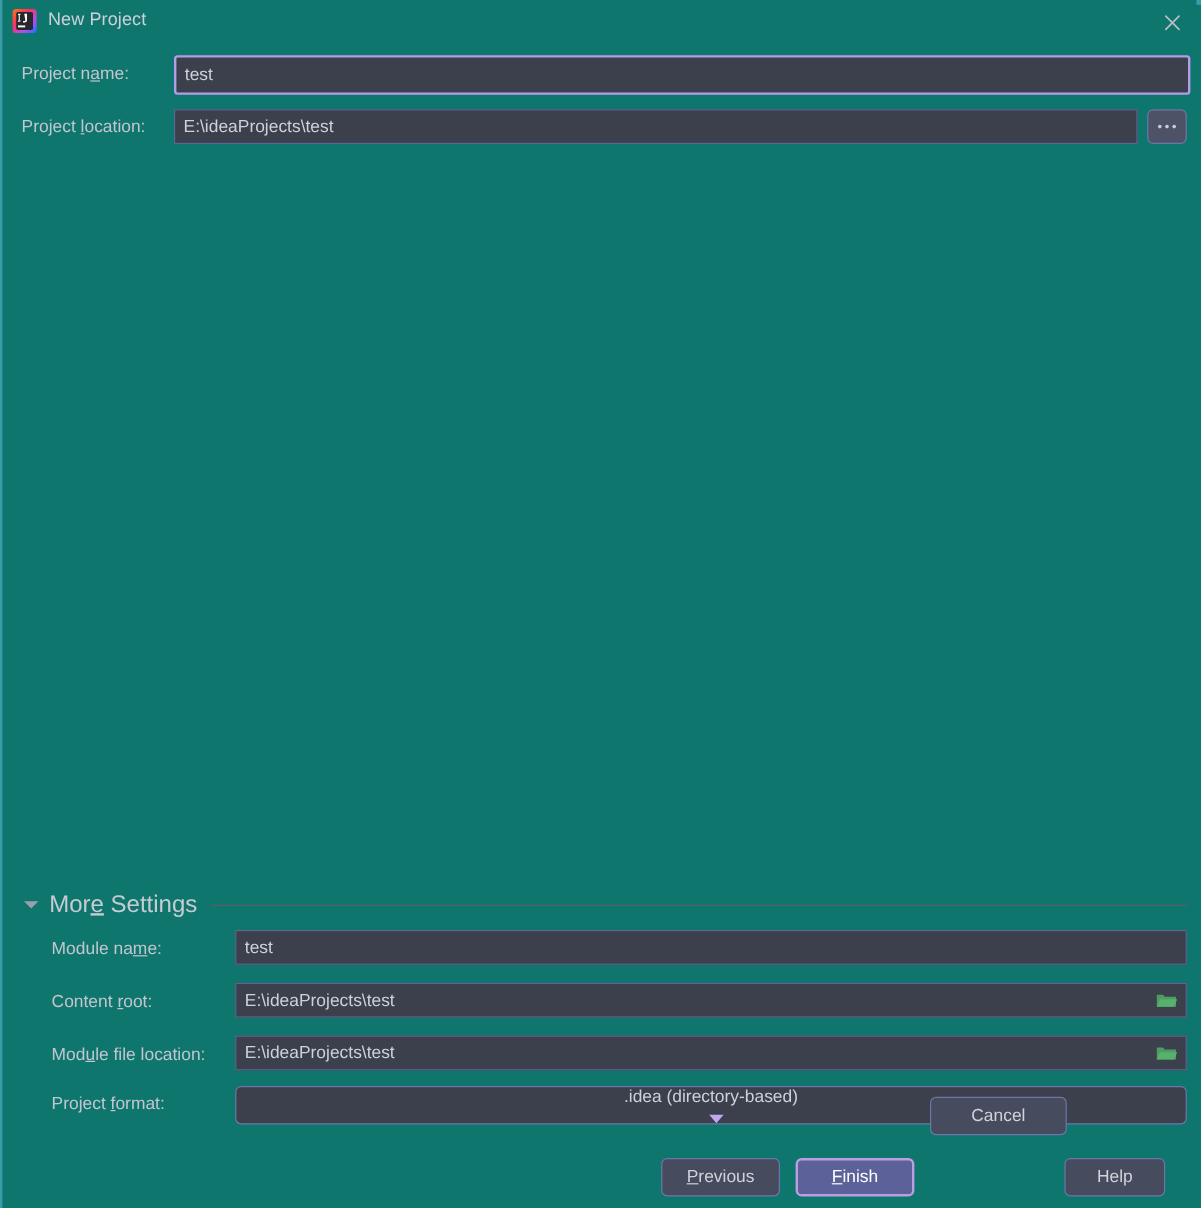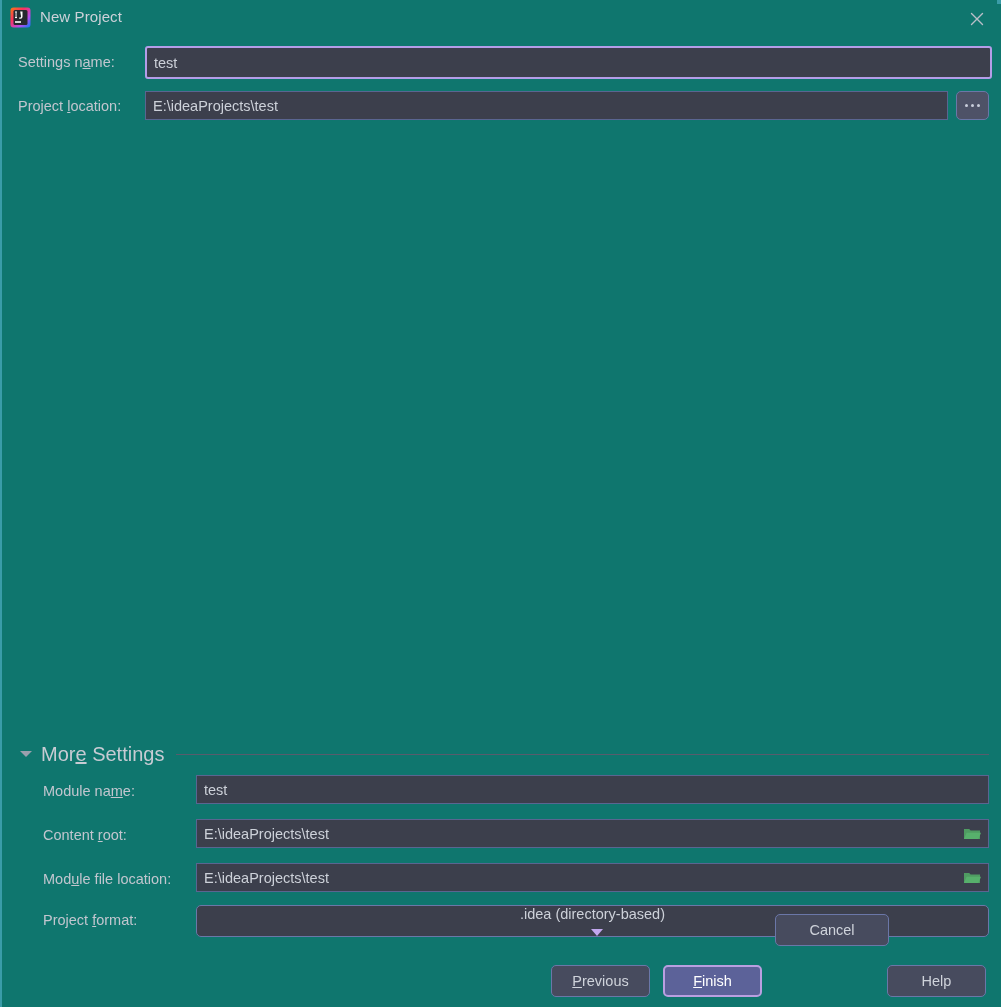--- a/index.html
+++ b/index.html
@@ -239,21 +239,21 @@
     <span id="title-text">New Project</span>
 
     <span id="close-button">
       <svg width="16" height="16" viewBox="0 0 16 16">
         <path d="M2.5 2.5 L13.5 13.5 M13.5 2.5 L2.5 13.5" stroke="#b9bec8" stroke-width="1.4" fill="none" stroke-linecap="round"></path>
       </svg>
     </span>
   </div>
 
   <span class="label" style="left:16px; top:54px;">
-    <span>Settings n</span><u>a</u><span>me:</span>
+    <span>Project n</span><u>a</u><span>me:</span>
   </span>
 
   <div class="field focused" style="left:143px; top:46px; width:847px; height:33px;">
     <span class="value">test</span>
   </div>
 
   <span class="label" style="left:16px; top:98px;">
     <span>Project </span><u>l</u><span>ocation:</span>
   </span>
 
@@ -327,19 +327,19 @@
       <u>F</u>
       <span>inish</span>
   </div>
 
   <div class="dlg-button" style="left:773px; top:914px; width:114px;">
     <span>Cancel</span>
       <u></u>
       <span></span>
   </div>
 
-  <div class="dlg-button" style="left:885px; top:965px; width:99px;">
+  <div class="dlg-button" style="left:885px; top:965px; width:84px;">
     <span>Help</span>
       <u></u>
       <span></span>
   </div>
 
 </div>
 
 </body></html>

